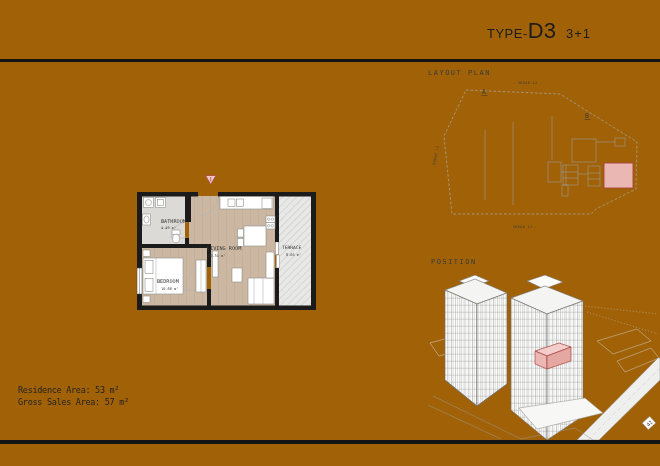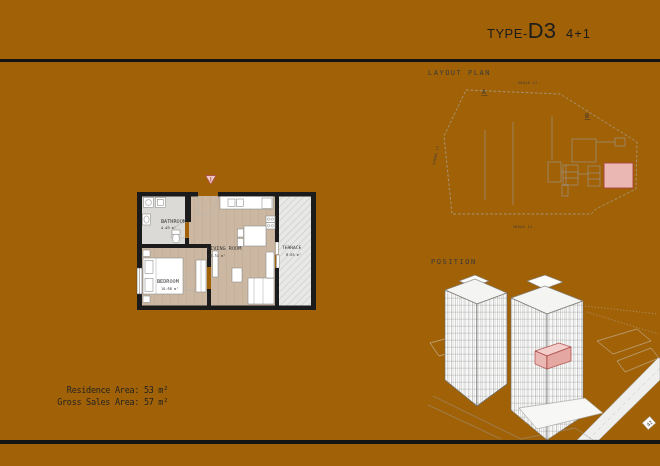--- a/index.html
+++ b/index.html
@@ -5,35 +5,35 @@
   html,body{margin:0;padding:0;background:#fff;}
   .page{position:relative;width:660px;height:466px;background:#a16207;overflow:hidden;
         font-family:"Liberation Sans",sans-serif;color:#1c1c1c;}
   .rule{position:absolute;left:0;width:660px;background:#141414;}
   .rule.top{top:59px;height:3px;}
   .rule.bottom{top:440px;height:4px;}
   .hdr{position:absolute;top:18px;left:487px;white-space:nowrap;letter-spacing:.5px;}
   .hdr .pre{font-size:13px;font-weight:400;vertical-align:baseline;}
   .hdr .code{font-size:22px;font-weight:400;letter-spacing:0;}
   .unit{position:absolute;top:26px;left:566px;font-size:13px;letter-spacing:1px;}
-  .areas{position:absolute;left:18px;top:385px;width:150px;text-align:right;
+  .areas{position:absolute;left:18px;top:385px;width:150px;
          font-family:"DejaVu Sans Mono",monospace;font-size:8.5px;line-height:11.5px;color:#222;
          letter-spacing:-0.3px;}
   svg text{font-family:"DejaVu Sans Mono",monospace;fill:#3a3a3a;}
   .sec-title{font-family:"DejaVu Sans Mono",monospace;letter-spacing:1.5px;}
 </style>
 </head>
 <body>
 
 <div class="page">
 
   <div class="hdr">
     <span class="pre">TYPE-</span><span class="code">D3</span>
   </div>
-  <div class="unit">4+1</div>
+  <div class="unit">3+1</div>
 
   <div class="rule top"></div>
   <div class="rule bottom"></div>
 
   <svg width="190" height="150" viewBox="0 0 190 150" style="position:absolute;left:130px;top:172px;">
     <defs>
       <pattern id="wood" width="8" height="8" patternUnits="userSpaceOnUse">
         <rect width="8" height="8" fill="#ccb8a2"></rect>
         <line x1="0.3" y1="0" x2="0.3" y2="8" stroke="#b7a28b" stroke-width="0.7" opacity="0.65"></line>
       </pattern>

